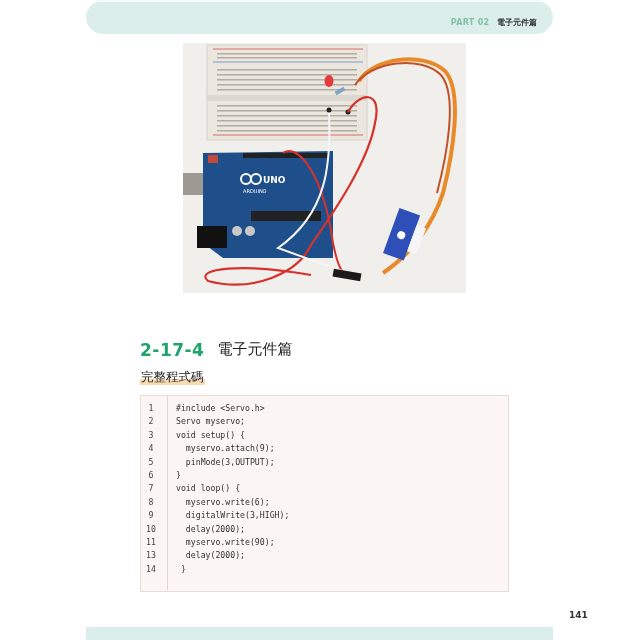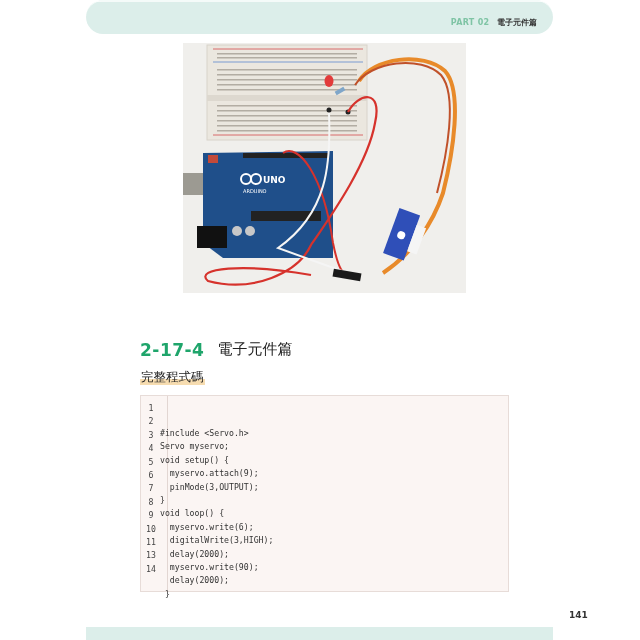--- a/index.html
+++ b/index.html
@@ -18,21 +18,21 @@
     .sec-num { color: #1fa56b; font-weight: bold; font-size: 17px; letter-spacing: .5px; vertical-align: middle; }
     .sec-text { color: #222; font-size: 15px; margin-left: 8px; vertical-align: middle; }
     .sub-title { position: absolute; left: 140px; top: 369px; font-size: 12.5px; color: #222; padding: 0 1px;
                  background: linear-gradient(to bottom, transparent 60%, #f6dcb0 60%, #f6dcb0 92%, transparent 92%); }
     .code-box { position: absolute; left: 140px; top: 395px; width: 369px; height: 197px;
                 background: #fbf5f3; border: 1px solid #e7dcd8; box-sizing: border-box; }
     .gutter { position: absolute; left: 0; top: 0; width: 26px; height: 100%; border-right: 1px solid #e2d6d2; }
     .code-lines { position: absolute; left: 0; top: 6px; right: 0; margin: 0; padding: 0; list-style: none; }
     .code-line { height: 13.4px; line-height: 13.4px; font-family: "DejaVu Sans Mono", monospace; font-size: 8.2px; color: #333; white-space: pre; position: relative; }
     .ln { position: absolute; left: 0; width: 20px; text-align: center; color: #444; }
-    .src { position: absolute; left: 19px; margin-top: 25px; }
+    .src { position: absolute; left: 35px; }
     .page-num { position: absolute; left: 525px; top: 610px; font-size: 9px; color: #333; font-weight: bold; margin-left: 44px; }
   </style>
 </head>
 <body>
 
 <div class="header-band">
   <div class="header-text">
     <span class="part">PART 02</span>
     <span class="chapter">電子元件篇</span>
   </div>

